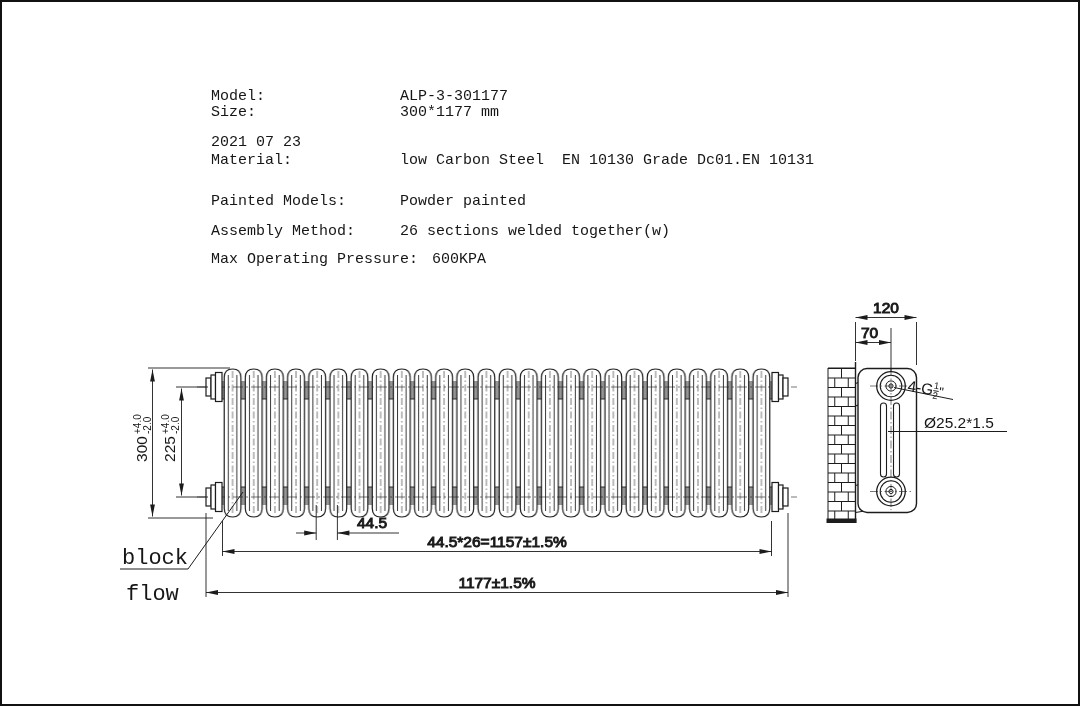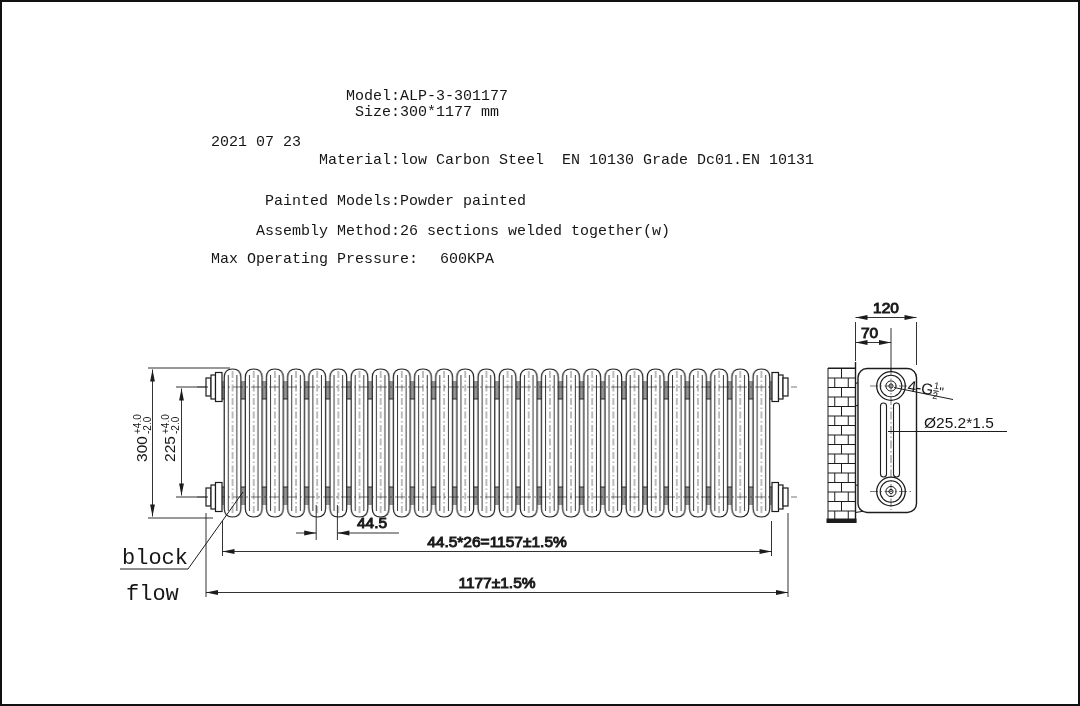--- a/index.html
+++ b/index.html
@@ -3,22 +3,22 @@
 <meta charset="utf-8">
 <style>
   html,body{margin:0;padding:0;background:#fff;}
   body{width:1080px;height:706px;position:relative;overflow:hidden;
        font-family:"Liberation Sans",sans-serif;color:#1b1b1b;}
   .frame{position:absolute;inset:0;border:2px solid #111;pointer-events:none;}
   .specs{position:absolute;left:211px;top:0;width:720px;}
   .spec-row{position:absolute;left:0;display:flex;white-space:pre;
             font-family:"Liberation Mono","DejaVu Sans Mono",monospace;
             font-size:15px;line-height:17px;color:#161616;}
-  .spec-row .lbl{width:189px;flex:none;text-align:right;}
-  .spec-row.inline .lbl{width:auto;margin-right:22px;}
+  .spec-row .lbl{width:189px;flex:none;}
+  .spec-row.inline .lbl{width:auto;margin-right:14px;}
   .r0{top:88px}.r1{top:104px}.r2{top:134px}.r3{top:152px}
   .r4{top:193px}.r5{top:223px}.r6{top:251px}
   svg{position:absolute;left:0;top:0;}
   svg text{fill:#161616;}
   .dimtxt{font-family:"Liberation Sans",sans-serif;font-size:15.5px;}
   .toltxt{font-family:"Liberation Sans",sans-serif;font-size:10px;}
   .notetxt{font-family:"Liberation Mono","DejaVu Sans Mono",monospace;font-size:22px;}
 </style>
 </head>
 <body>

